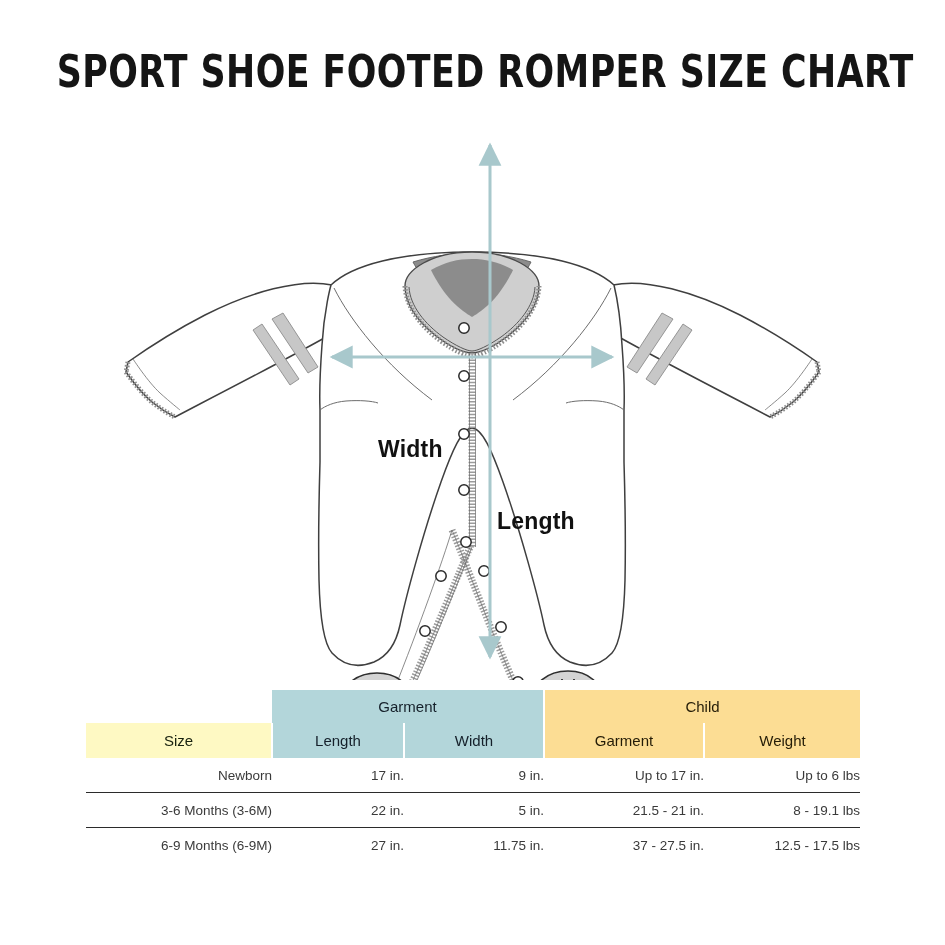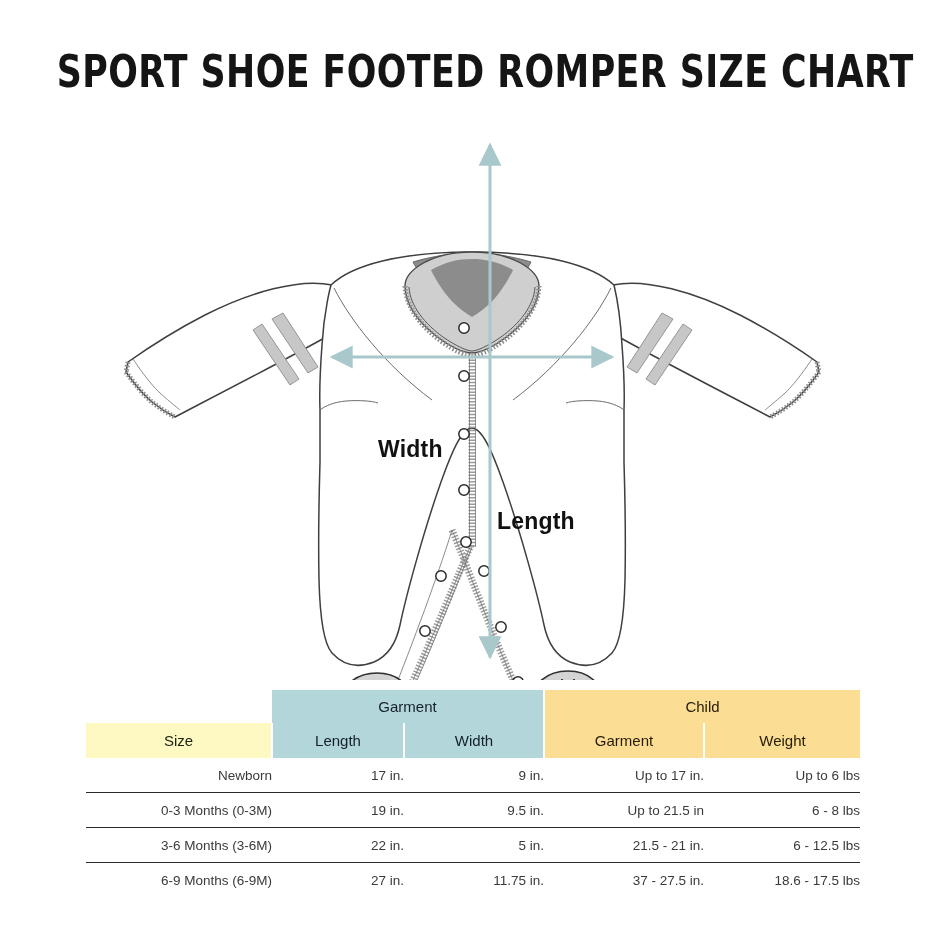--- a/index.html
+++ b/index.html
@@ -366,36 +366,29 @@
     </thead>
     <tbody>
       <tr class="body-row first">
         <td class="col-size">Newborn</td>
         <td>17 in.</td>
         <td>9 in.</td>
         <td>Up to 17 in.</td>
         <td>Up to 6 lbs</td>
       </tr>
       <tr class="body-row">
-        <td class="col-size">0-3 Months (0-3M)</td>
-        <td>19 in.</td>
-        <td>9.5 in.</td>
-        <td>Up to 21.5 in</td>
-        <td>6 - 8 lbs</td>
-      </tr>
-      <tr class="body-row">
         <td class="col-size">3-6 Months (3-6M)</td>
         <td>22 in.</td>
         <td>5 in.</td>
         <td>21.5 - 21 in.</td>
-        <td>6 - 12.5 lbs</td>
+        <td>8 - 19.1 lbs</td>
       </tr>
       <tr class="body-row">
         <td class="col-size">6-9 Months  (6-9M)</td>
         <td>27 in.</td>
         <td>11.75 in.</td>
         <td>37 - 27.5 in.</td>
-        <td>18.6 - 17.5 lbs</td>
+        <td>12.5 - 17.5 lbs</td>
       </tr>
     </tbody>
   </table>
 
 </div>
 
 </body></html>

